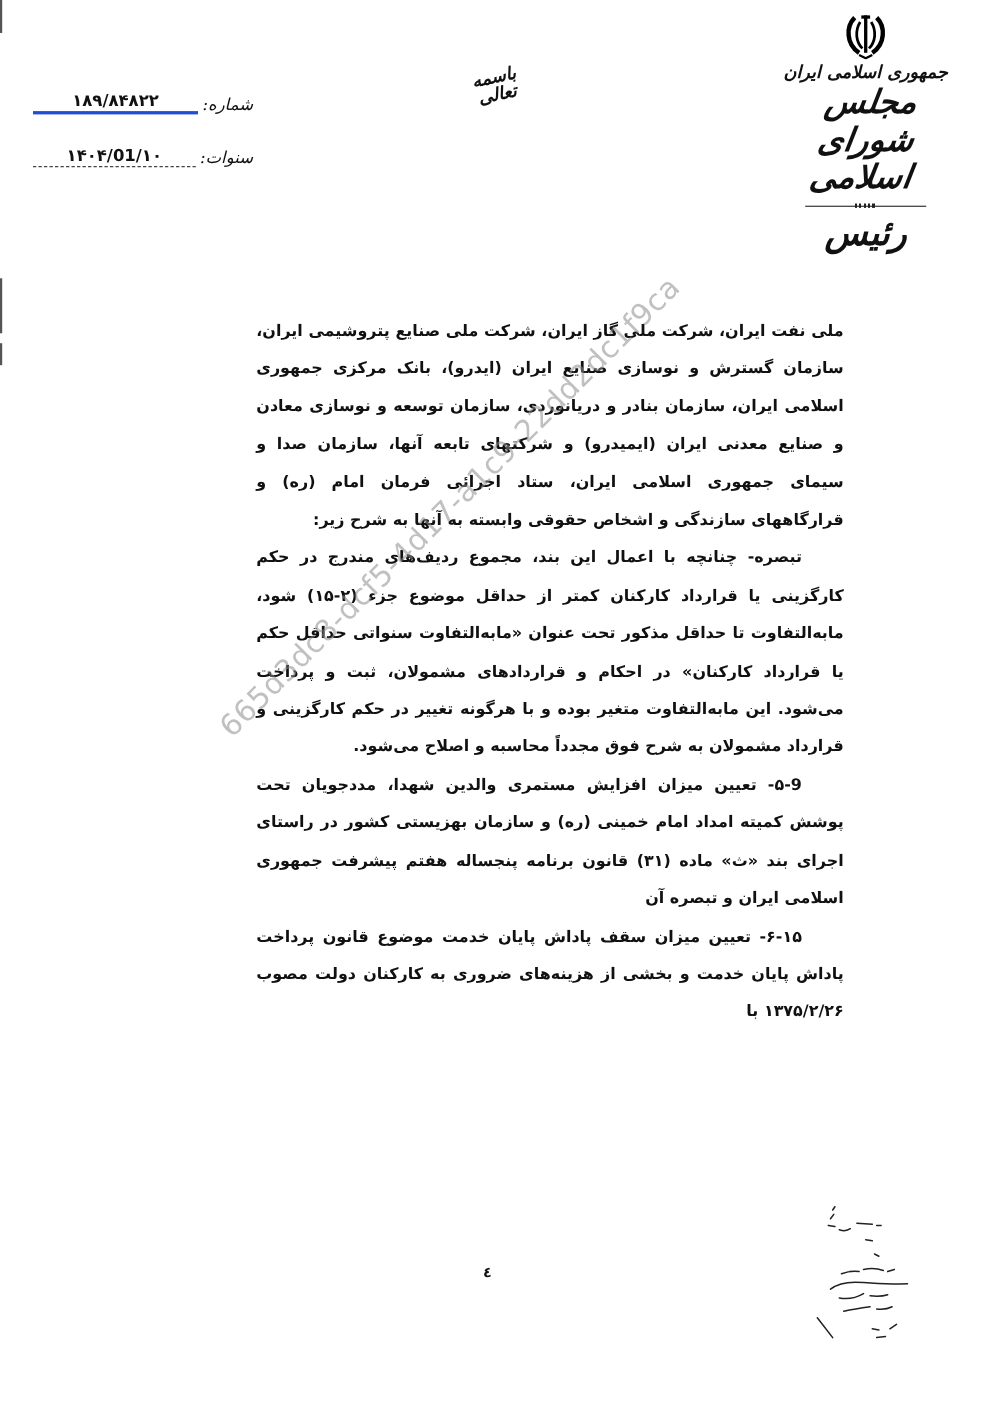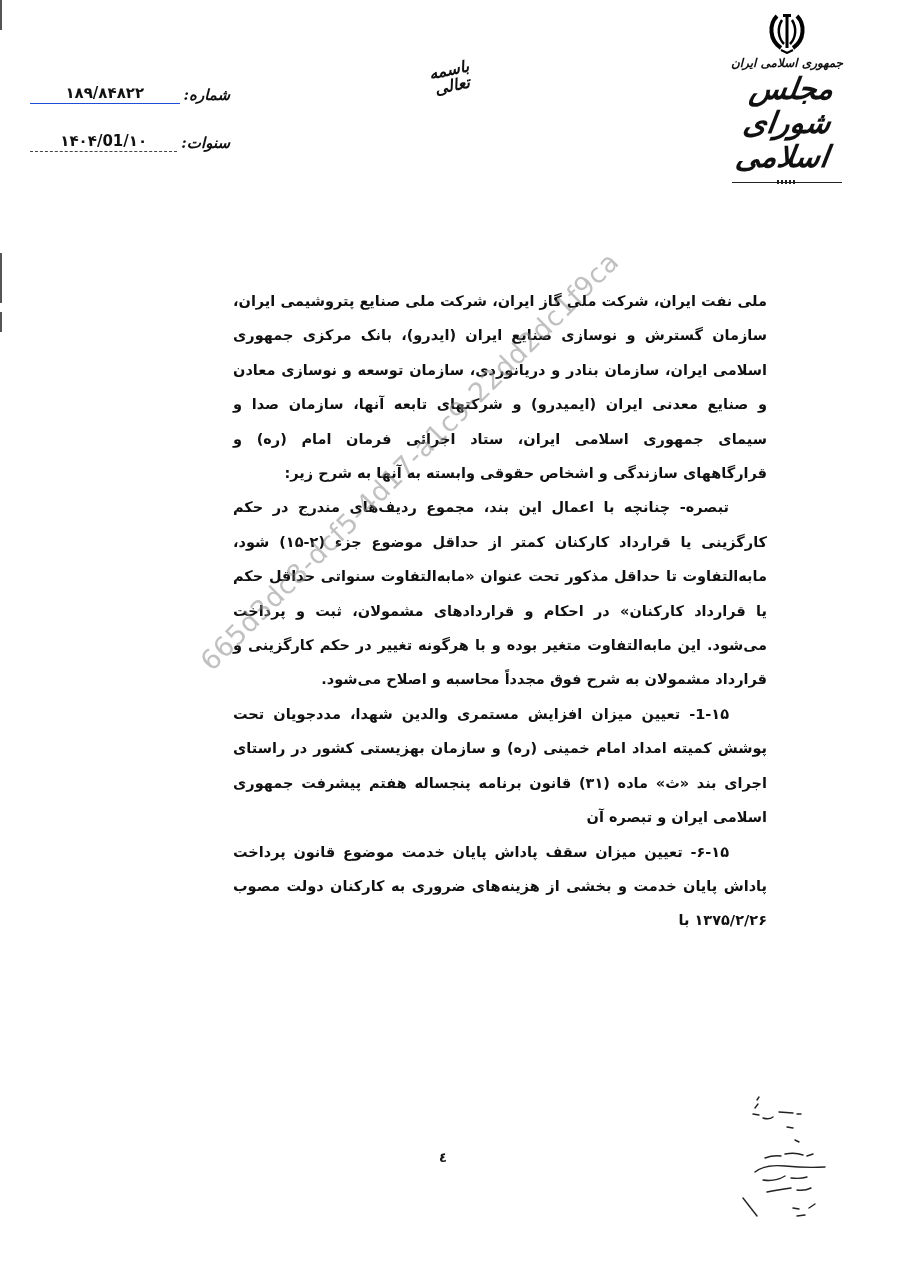--- a/index.html
+++ b/index.html
@@ -16,48 +16,48 @@
     }
     
     .meta {
       position: absolute; left: 30px; top: 56px; width: 200px;
     }
     .meta-row {
       position: relative; height: 48px; direction: rtl;
       display: flex; align-items: flex-end; justify-content: flex-start;
     }
     .meta-label {
-      font-family: "DejaVu Serif", serif; font-style: italic; font-weight: bold;
+      font-family: "DejaVu Serif", serif; font-style: italic; font-weight: normal;
       font-size: 15px; white-space: nowrap; padding-left: 4px;
     }
     .meta-value {
       flex: 1; border-bottom: 1px dashed #444; text-align: center;
       font-family: "DejaVu Sans", sans-serif; font-weight: bold;
       font-size: 15px; letter-spacing: 0.5px; padding-bottom: 1px;
       min-height: 18px; direction: ltr;
     }
-    .meta-row.first .meta-value { border-bottom: 1px solid #1d4ed8; }
+    .meta-row.first .meta-value { border-bottom: 3px solid #1d4ed8; }
 
     
     .bismillah {
       position: absolute; left: 425px; top: 62px; width: 55px; height: 50px;
       font-family: "DejaVu Serif", serif; font-style: italic; font-weight: bold;
       font-size: 16px; direction: rtl; text-align: center; line-height: 1;
       transform: rotate(-12deg);
     }
 
     
     .logo {
       position: absolute; left: 712px; top: 12px; width: 150px; height: 215px;
       text-align: center; direction: rtl;
     }
     .emblem { display: block; margin: 0 auto; }
     .logo-small {
       font-family: "DejaVu Serif", serif; font-style: italic; font-weight: bold;
-      font-size: 12px; margin-top: 2px;
+      font-size: 16px; margin-top: 2px;
     }
     .logo-big {
       font-family: "DejaVu Serif", serif; font-style: italic; font-weight: bold;
       font-size: 30px; line-height: 34px; margin-top: 2px;
       transform: skewX(-8deg);
     }
     .logo-rule {
       width: 110px; height: 1px; background: #222; margin: 8px auto 4px;
       position: relative;
     }
@@ -125,26 +125,27 @@
     <path d="M30 4 C38 12 38 28 26 36" stroke="#000" stroke-width="4" fill="none"></path>
     <path d="M15 8 C10 16 11 26 17 32" stroke="#000" stroke-width="2.5" fill="none"></path>
     <path d="M25 8 C30 16 29 26 23 32" stroke="#000" stroke-width="2.5" fill="none"></path>
     <rect x="18.5" y="2" width="3" height="34" fill="#000"></rect>
     <rect x="16" y="2" width="8" height="3" fill="#000"></rect>
     <path d="M14 38 L20 41 L26 38" stroke="#000" stroke-width="2" fill="none"></path>
   </svg>
   <div class="logo-small">جمهوری اسلامی ایران</div>
   <div class="logo-big">مجلس شورای اسلامی</div>
   <div class="logo-rule"></div>
+  <div class="logo-title">رئیس</div>
 </div>
 
 <div class="body-text">
   <p class="last-line">ملی نفت ایران، شرکت ملی گاز ایران، شرکت ملی صنایع پتروشیمی ایران، سازمان گسترش و نوسازی صنایع ایران (ایدرو)، بانک مرکزی جمهوری اسلامی ایران، سازمان بنادر و دریانوردی، سازمان توسعه و نوسازی معادن و صنایع معدنی ایران (ایمیدرو) و شرکتهای تابعه آنها، سازمان صدا و سیمای جمهوری اسلامی ایران، ستاد اجرائی فرمان امام (ره) و قرارگاههای سازندگی و اشخاص حقوقی وابسته به آنها به شرح زیر:</p>
   <p class="indent last-line">تبصره- چنانچه با اعمال این بند، مجموع ردیف‌های مندرج در حکم کارگزینی یا قرارداد کارکنان کمتر از حداقل موضوع جزء (۲-۱۵) شود، مابه‌التفاوت تا حداقل مذکور تحت عنوان «مابه‌التفاوت سنواتی حداقل حکم یا قرارداد کارکنان» در احکام و قراردادهای مشمولان، ثبت و پرداخت می‌شود. این مابه‌التفاوت متغیر بوده و با هرگونه تغییر در حکم کارگزینی و قرارداد مشمولان به شرح فوق مجدداً محاسبه و اصلاح می‌شود.</p>
-  <p class="indent last-line">1-۱۵- تعیین میزان افزایش مستمری والدین شهدا، مددجویان تحت پوشش کمیته امداد امام خمینی (ره) و سازمان بهزیستی کشور در راستای اجرای بند «ث» ماده (۳۱) قانون برنامه پنجساله هفتم پیشرفت جمهوری اسلامی ایران و تبصره آن</p>
+  <p class="indent last-line">۵-9- تعیین میزان افزایش مستمری والدین شهدا، مددجویان تحت پوشش کمیته امداد امام خمینی (ره) و سازمان بهزیستی کشور در راستای اجرای بند «ث» ماده (۳۱) قانون برنامه پنجساله هفتم پیشرفت جمهوری اسلامی ایران و تبصره آن</p>
   <p class="indent">۶-۱۵- تعیین میزان سقف پاداش پایان خدمت موضوع قانون پرداخت پاداش پایان خدمت و بخشی از هزینه‌های ضروری به کارکنان دولت مصوب ۱۳۷۵/۲/۲۶ با</p>
 </div>
 
 <div class="watermark">665d3dc8-dcf5-4d17-a1c9-22dd2dc1f9ca</div>
 
 <div class="page-number">٤</div>
 
 <svg class="signature" viewBox="0 0 120 140">
   <g stroke="#222" stroke-width="1.4" fill="none" stroke-linecap="round">
     <path d="M20 28 l3 -4 M22 20 l2 -3 M18 34 l6 1"></path>

